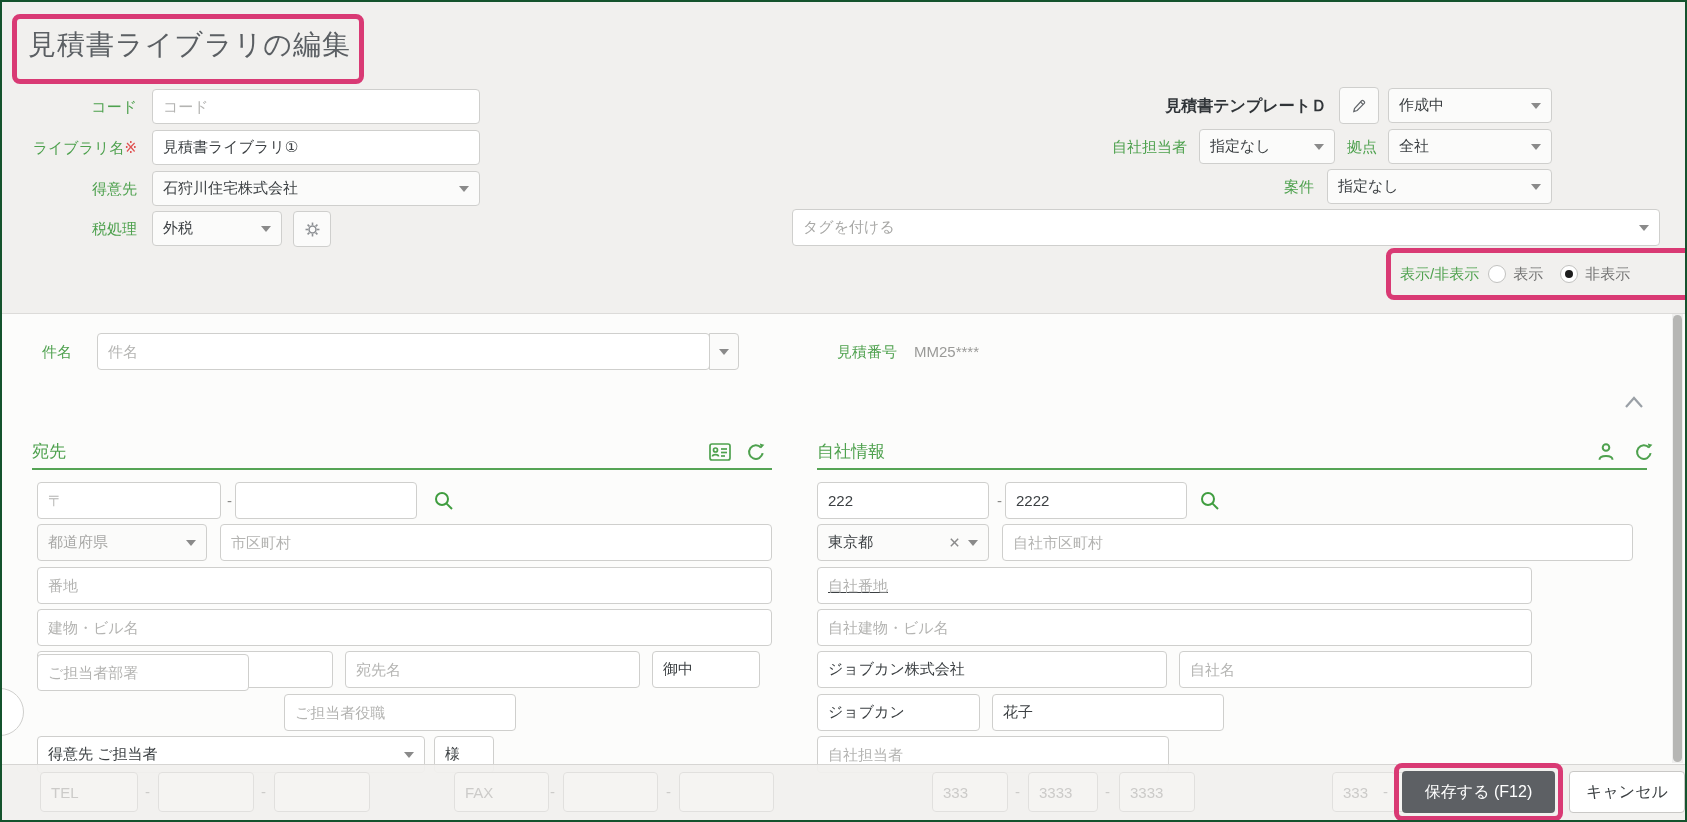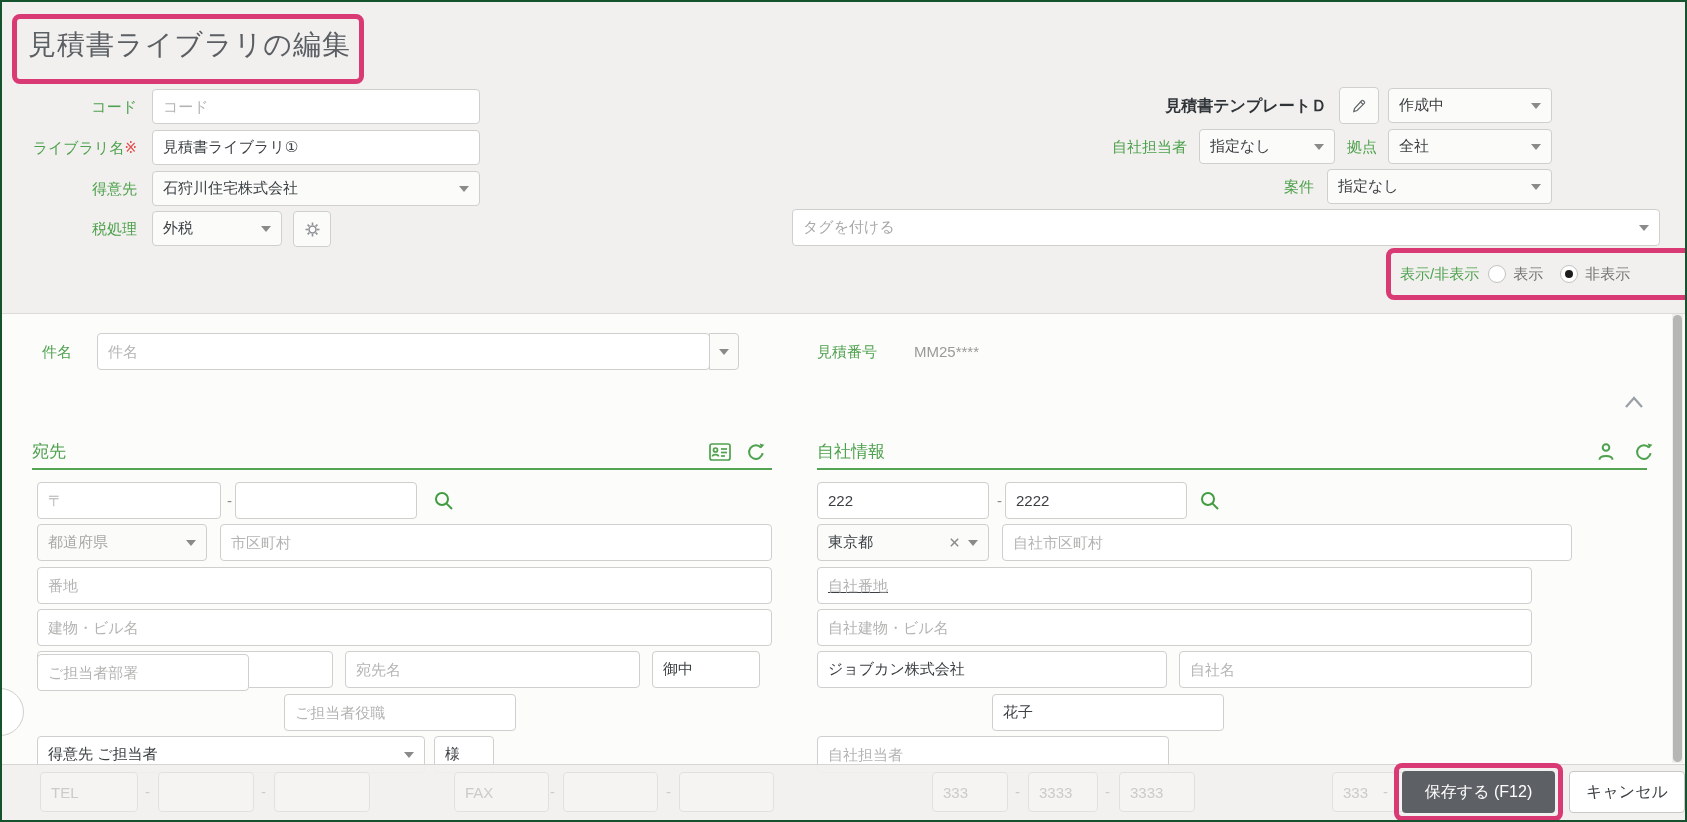--- a/index.html
+++ b/index.html
@@ -144,21 +144,21 @@
   </div>
 
   <div class="abs white-panel"></div>
 
   <div class="abs lbl" style="left:40px;top:331px;line-height:37px;width:45px;text-align:left;">件名</div>
   <input class="abs inp" style="left: 95px; top: 331px; width: 613px; height: 37px;" placeholder="件名">
   <div class="abs iconbtn" style="left:707px;top:331px;width:30px;height:37px;border-radius:0 4px 4px 0;">
     <span class="caret" style="margin-left:0;"></span>
   </div>
 
-  <div class="abs lbl" style="left:815px;top:331px;line-height:37px;width:80px;text-align:left;">見積番号</div>
+  <div class="abs lbl" style="left:815px;top:331px;line-height:37px;width:80px;text-align:right;">見積番号</div>
   <div class="abs value-text" style="left:912px;top:331px;">MM25****</div>
 
   <div class="abs" style="left:1618px;top:390px;">
     <span>
       <svg width="28" height="20" viewBox="0 0 28 20" fill="none" stroke="#9aa0a6" stroke-width="2.2">
         <polyline points="6,15 14,6 22,15"></polyline>
       </svg>
     </span>
   </div>
 
@@ -253,28 +253,29 @@
   <div class="abs sel" style="left:815px;top:522px;width:172px;height:37px;">
     <span class="txt">東京都</span>
     <span style="margin-left:6px;">
       <svg width="11" height="11" viewBox="0 0 12 12" stroke="#8a8a8a" stroke-width="1.6">
         <line x1="2" y1="2" x2="10" y2="10"></line>
           <line x1="10" y1="2" x2="2" y2="10"></line>
       </svg>
     </span>
     <span class="caret"></span>
   </div>
-  <input class="abs inp" style="left: 1000px; top: 522px; width: 570px; height: 37px;" placeholder="自社市区町村">
+  <input class="abs inp" style="left: 1000px; top: 522px; width: 631px; height: 37px;" placeholder="自社市区町村">
 
   <input class="abs inp" style="left: 815px; top: 565px; width: 715px; height: 37px; text-decoration: underline;" placeholder="自社番地">
   <input class="abs inp" style="left: 815px; top: 607px; width: 715px; height: 37px;" placeholder="自社建物・ビル名">
 
   <input class="abs inp" style="left: 815px; top: 649px; width: 350px; height: 37px;" value="ジョブカン株式会社">
   <input class="abs inp" style="left: 1177px; top: 649px; width: 353px; height: 37px;" placeholder="自社名">
 
+  <input class="abs inp" style="left: 815px; top: 692px; width: 163px; height: 37px;" value="ジョブカン">
   <input class="abs inp" style="left: 990px; top: 692px; width: 232px; height: 37px;" value="花子">
 
   <input class="abs inp" style="left: 815px; top: 734px; width: 352px; height: 37px;" placeholder="自社担当者">
 
   <div class="abs half-circle"></div>
 
   <div class="abs scroll-track"></div>
   <div class="abs scroll-thumb"></div>
 
   <div class="abs footer"></div>

